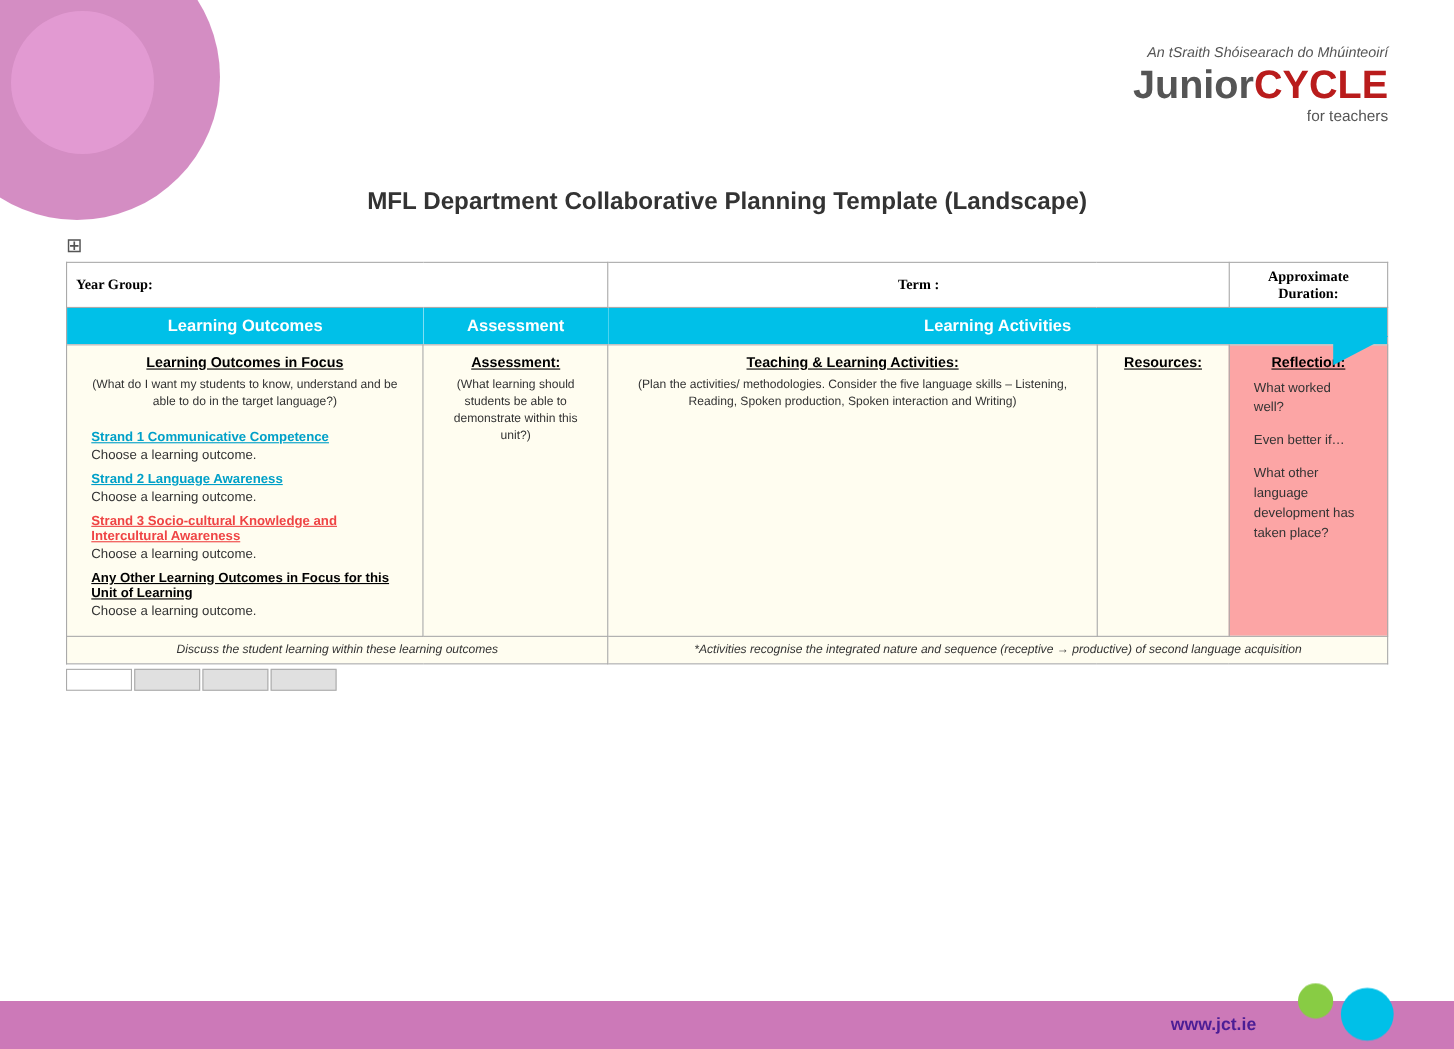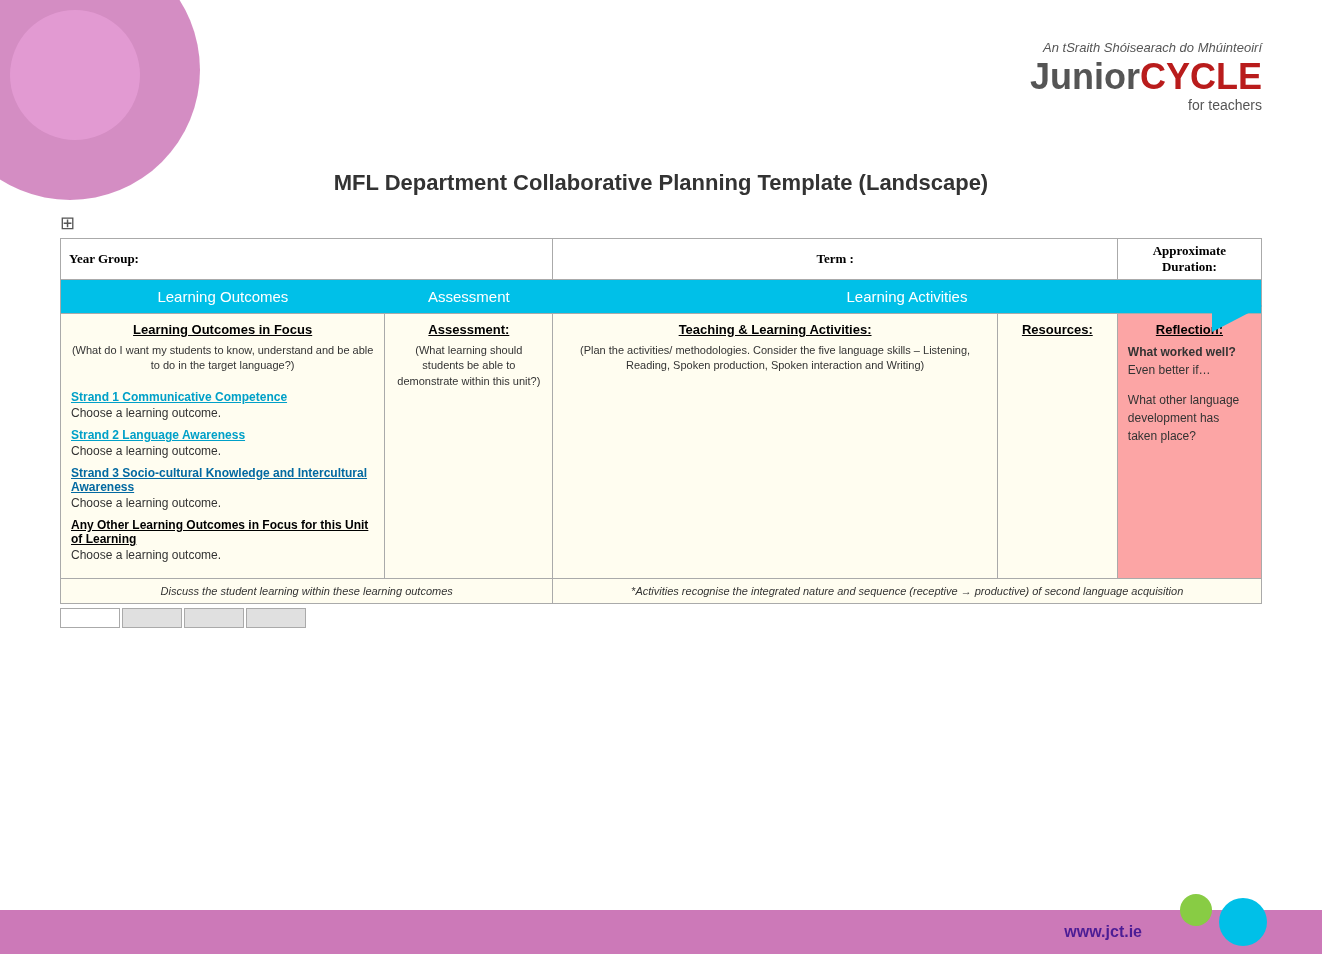--- a/index.html
+++ b/index.html
@@ -106,37 +106,37 @@
     }
     .info-label {
       font-weight: bold;
       font-family: Liberation Serif, serif;
     }
 
     
     .arrow-header-row td {
       background: #00c0e8;
       color: #fff;
-      font-weight: normal;
+      font-weight: bold;
       font-size: 15px;
       padding: 8px 26px;
       text-align: center;
       position: relative;
     }
 
     .arrow-header-cell {
       position: relative;
       overflow: visible !important;
     }
 
     
     .content-row td {
       border: 1px solid #aaa;
       vertical-align: top;
-      padding: 8px 10px;
+      padding: 8px 22px;
       font-size: 12px;
     }
 
     .col-outcomes {
       width: 27%;
       background: #fffdf0;
     }
     .col-assessment {
       width: 14%;
       background: #fffdf0;
@@ -172,21 +172,21 @@
 
     .strand-link {
       color: #00a0c8;
       text-decoration: underline;
       font-weight: bold;
       cursor: pointer;
       font-size: 12px;
     }
 
     .strand-purple {
-      color: #0369a1;
+      color: #ef4444;
       text-decoration: underline;
       font-weight: bold;
       cursor: pointer;
       font-size: 12px;
     }
 
     .choose-text {
       color: #333;
       font-size: 12px;
       margin: 2px 0 8px 0;
@@ -317,21 +317,21 @@
         <div class="col-header">Teaching &amp; Learning Activities:</div>
         <div class="activities-subtext">(Plan the activities/ methodologies. Consider the five language skills – Listening, Reading, Spoken production, Spoken interaction and Writing)</div>
       </td>
 
       <td class="col-resources">
         <div class="col-header">Resources:</div>
       </td>
 
       <td class="col-reflection">
         <div class="col-header">Reflection:</div>
-        <div class="reflection-text" style="margin-bottom:0;font-weight:bold;">
+        <div class="reflection-text" style="margin-bottom:12px;">
           <span>What worked well?</span>
         </div>
         <div class="reflection-text" style="margin-bottom:12px;">
           <span>Even better if…</span>
         </div>
         <div class="reflection-text">
           <span>What other language development has taken place?</span>
         </div>
       </td>
     </tr>

